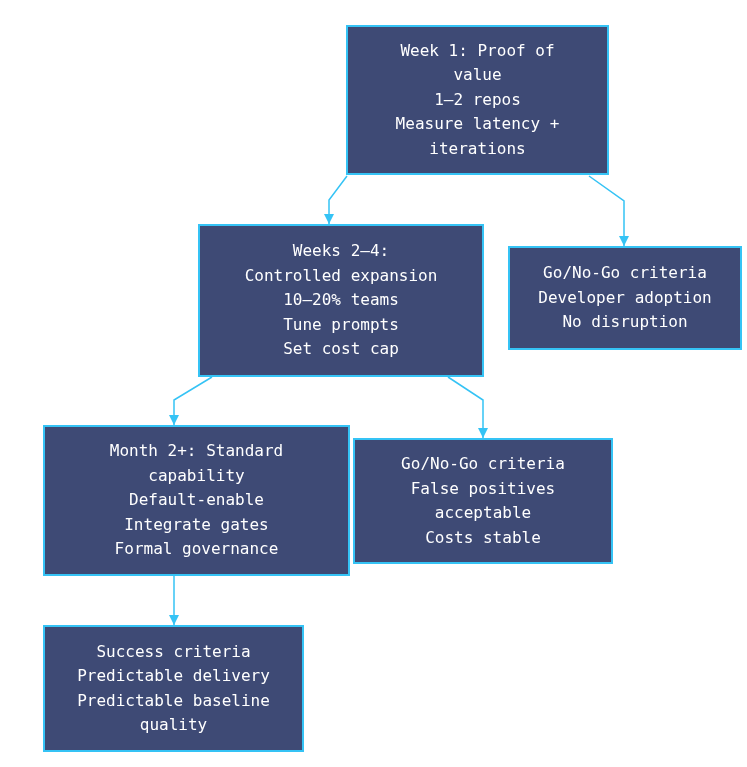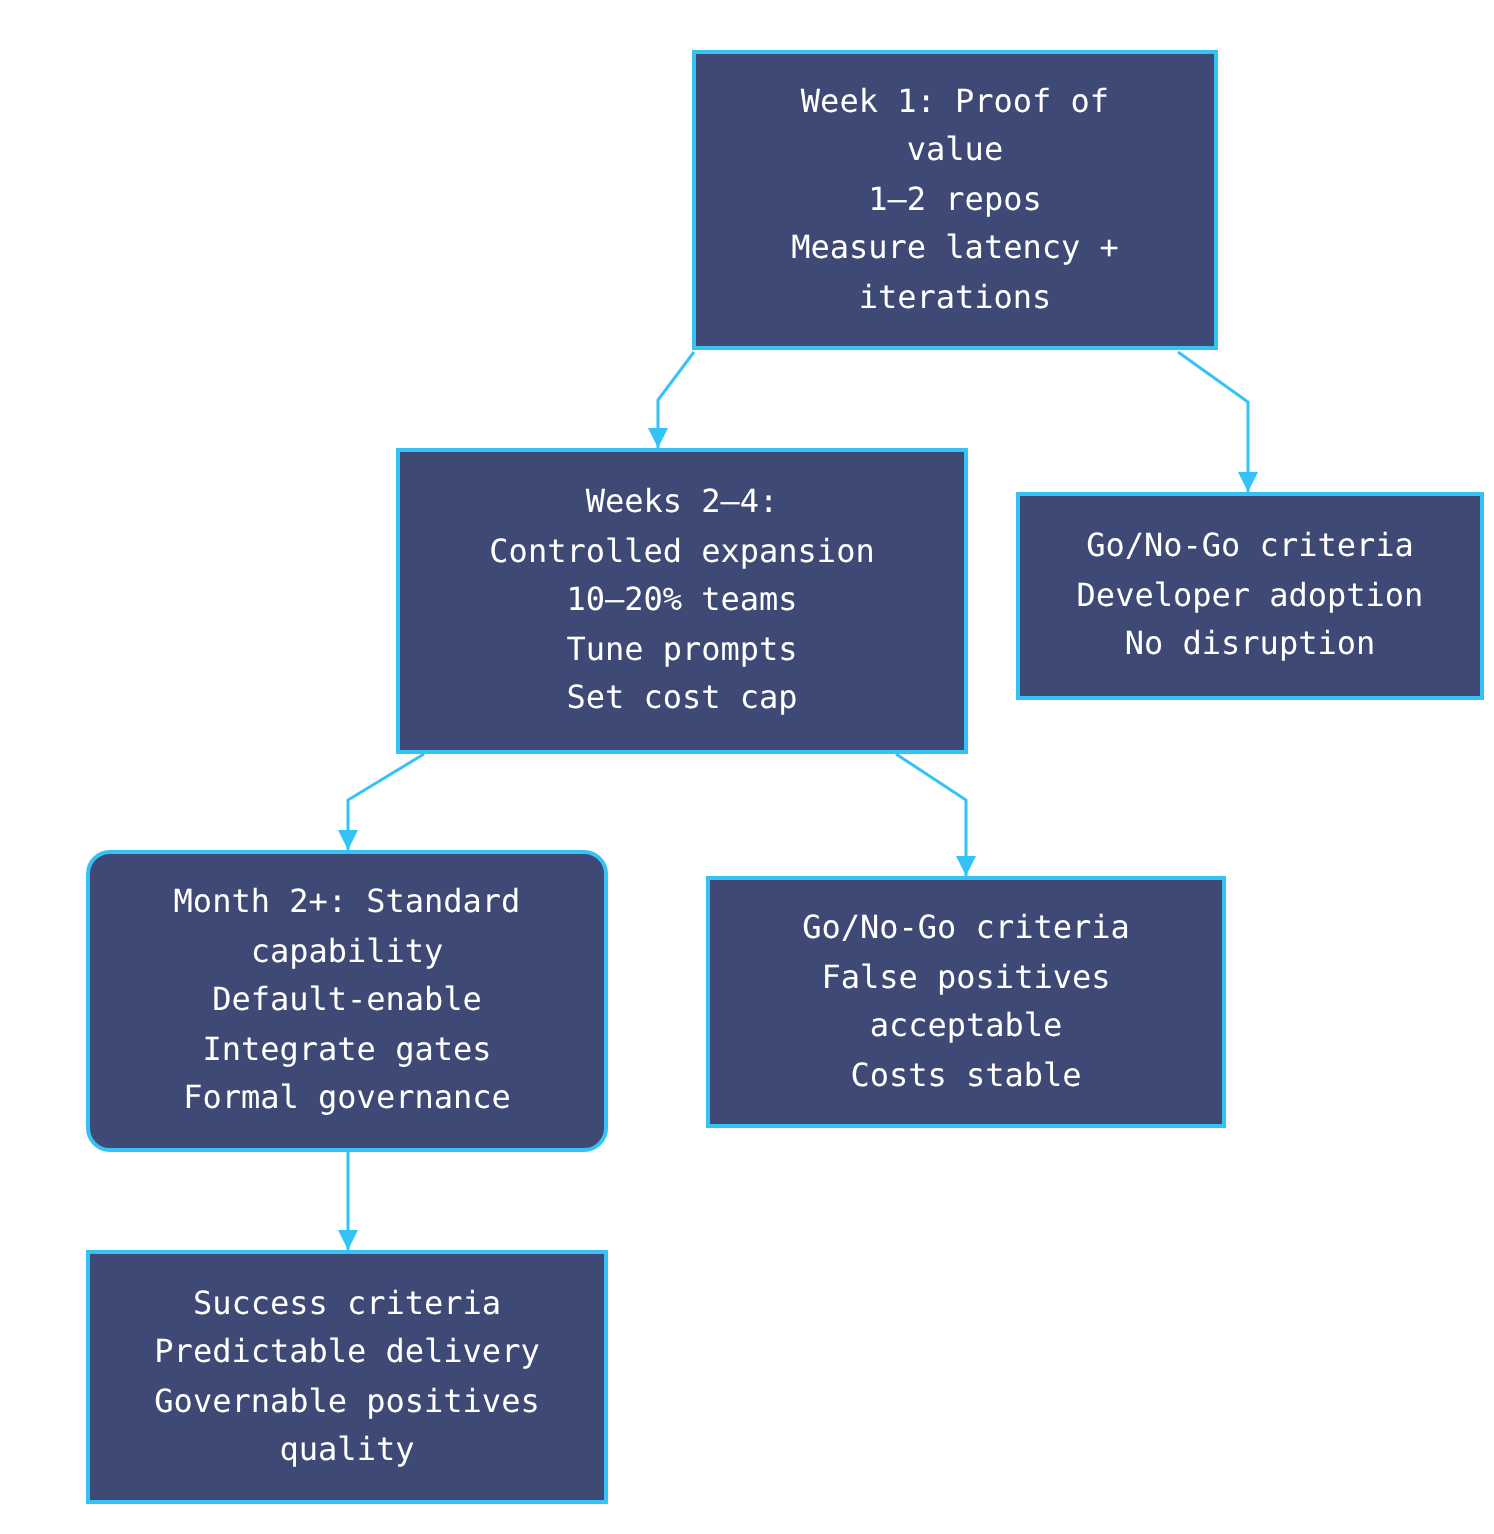--- a/index.html
+++ b/index.html
@@ -82,35 +82,35 @@
 Tune prompts
 Set cost cap</div>
   </div>
 
   <div class="node" style="left:492px; top:246px; width:234px; height:104px;">
     <div class="node-text">Go/No-Go criteria
 Developer adoption
 No disruption</div>
   </div>
 
-  <div class="node" style="left:27px; top:425px; width:261px; height:151px;border-radius:12px;">
+  <div class="node" style="left:27px; top:425px; width:307px; height:151px;">
     <div class="node-text">Month 2+: Standard
 capability
 Default-enable
 Integrate gates
 Formal governance</div>
   </div>
 
   <div class="node" style="left:337px; top:438px; width:260px; height:126px;">
     <div class="node-text">Go/No-Go criteria
 False positives
 acceptable
 Costs stable</div>
   </div>
 
   <div class="node" style="left:27px; top:625px; width:261px; height:127px;">
     <div class="node-text">Success criteria
 Predictable delivery
-Governable positives
+Predictable baseline
 quality</div>
   </div>
 
 </div>
 
 </body></html>

